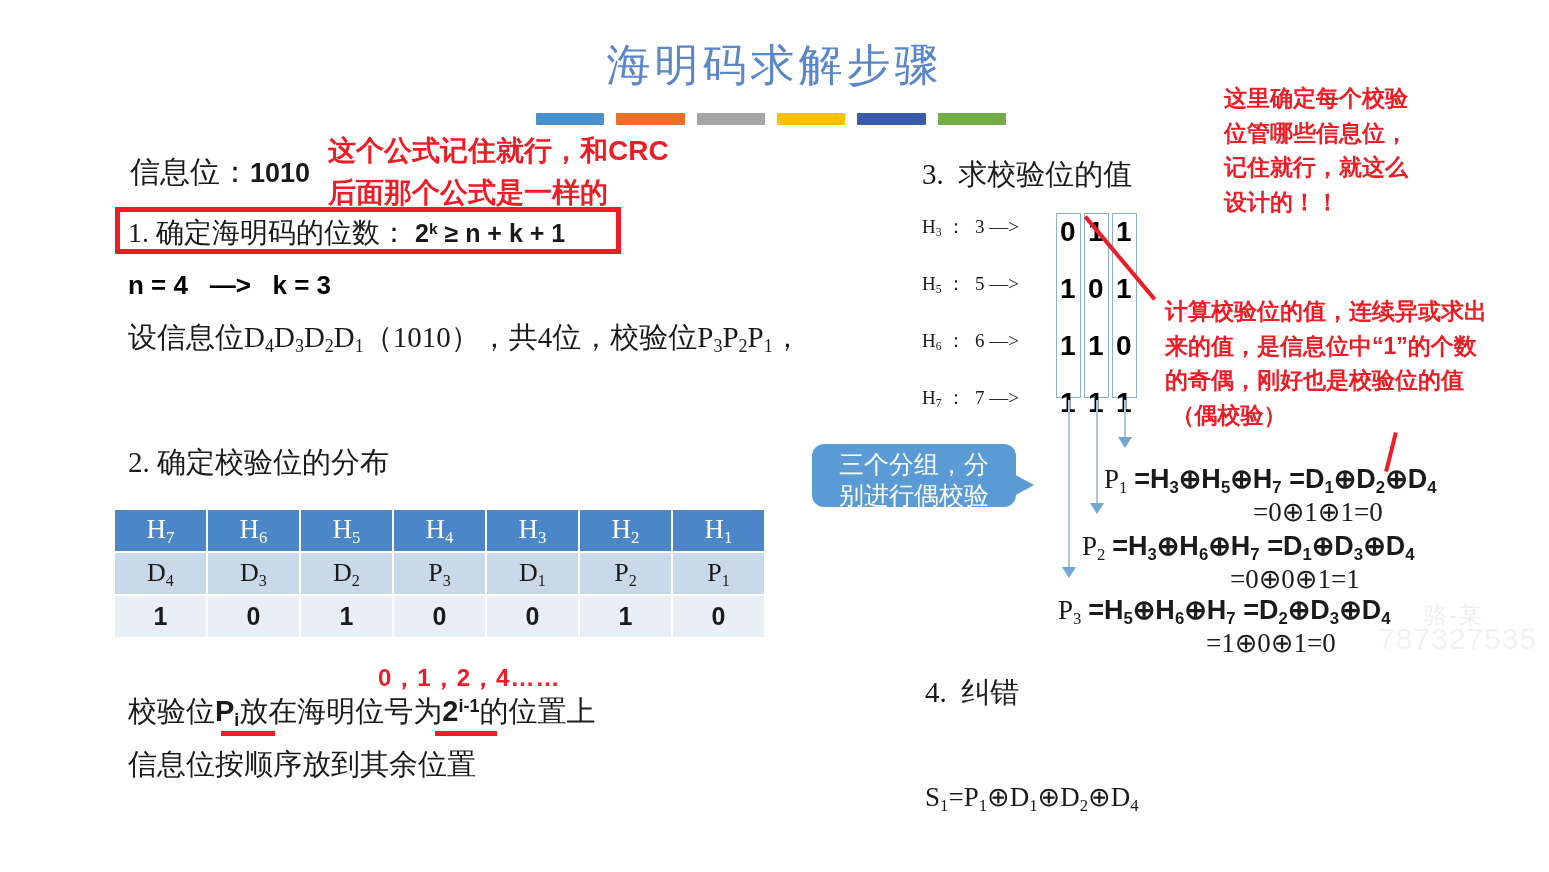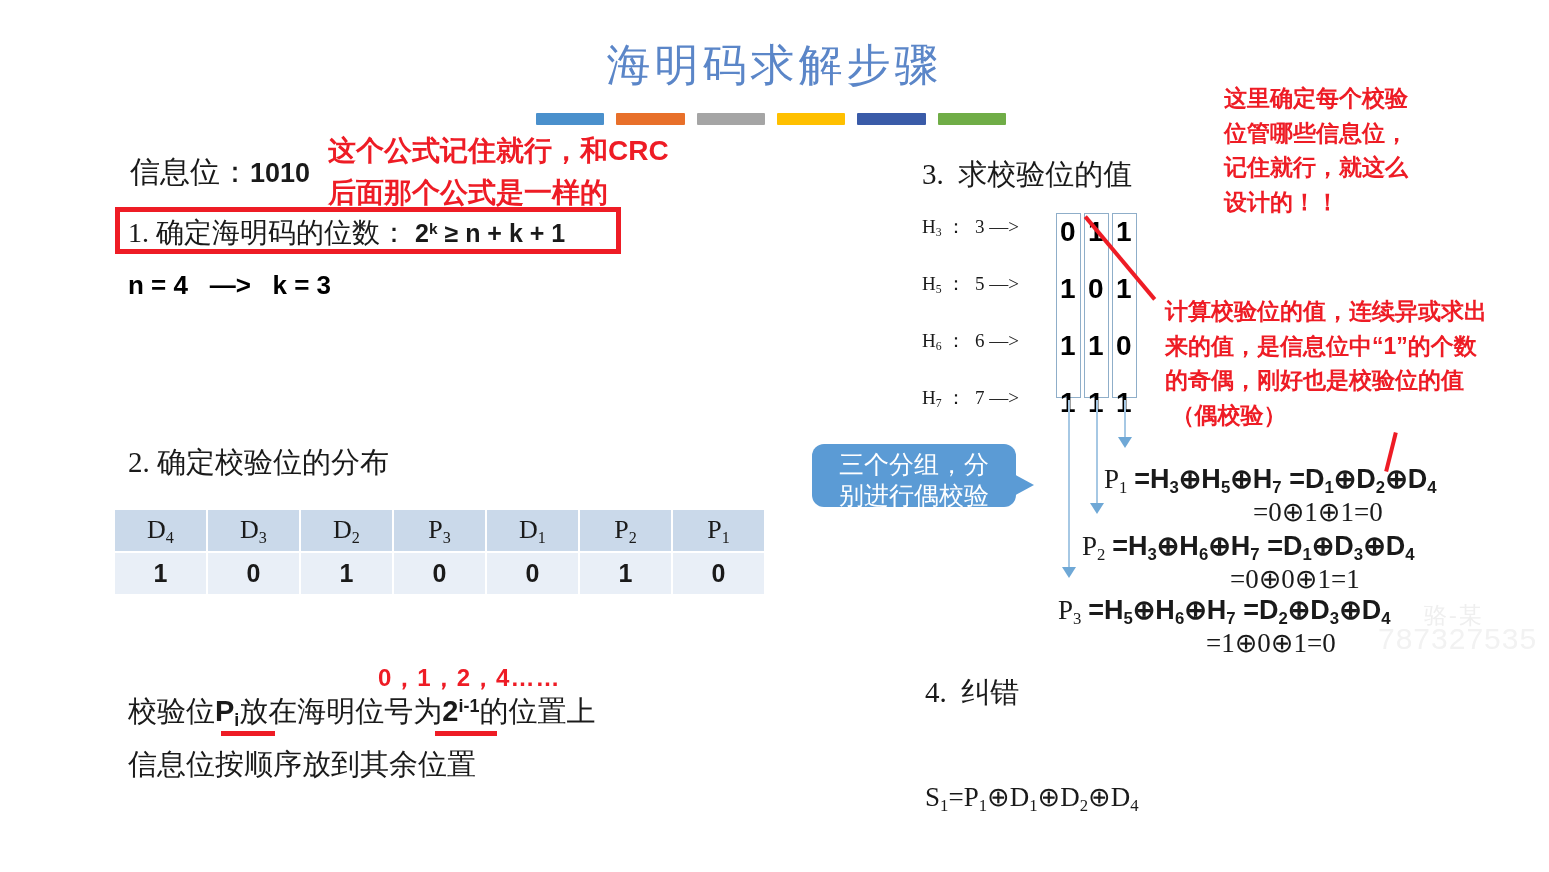--- a/index.html
+++ b/index.html
@@ -153,26 +153,36 @@
 后面那个公式是一样的</div>
 
 <div class="abs" id="step1box"></div>
 <div class="abs cn" id="step1text">
   <span>1.  确定海明码的位数：  </span><span class="f"><span>2</span><sup>k</sup><span> ≥ n + k + 1</span></span>
 </div>
 
 <div class="abs" id="nk">n = 4   —&gt;   k = 3</div>
 
 <div class="abs cn" id="para">
+  <div>设信息位D<sub>4</sub>D<sub>3</sub>D<sub>2</sub>D<sub>1</sub>（1010），共4位，校验位P<sub>3</sub>P<sub>2</sub>P<sub>1</sub>，</div>
 </div>
 
 <div class="abs cn" id="step2">2. 确定校验位的分布</div>
 
 <table class="abs" id="tbl">
   <tbody>
+      <tr class="hdr">
+    <td>H<sub>7</sub></td>
+    <td>H<sub>6</sub></td>
+    <td>H<sub>5</sub></td>
+    <td>H<sub>4</sub></td>
+    <td>H<sub>3</sub></td>
+    <td>H<sub>2</sub></td>
+    <td>H<sub>1</sub></td>
+  </tr>
   <tr class="mid">
     <td>D<sub>4</sub></td>
     <td>D<sub>3</sub></td>
     <td>D<sub>2</sub></td>
     <td>P<sub>3</sub></td>
     <td>D<sub>1</sub></td>
     <td>P<sub>2</sub></td>
     <td>P<sub>1</sub></td>
   </tr>
   <tr class="low">

